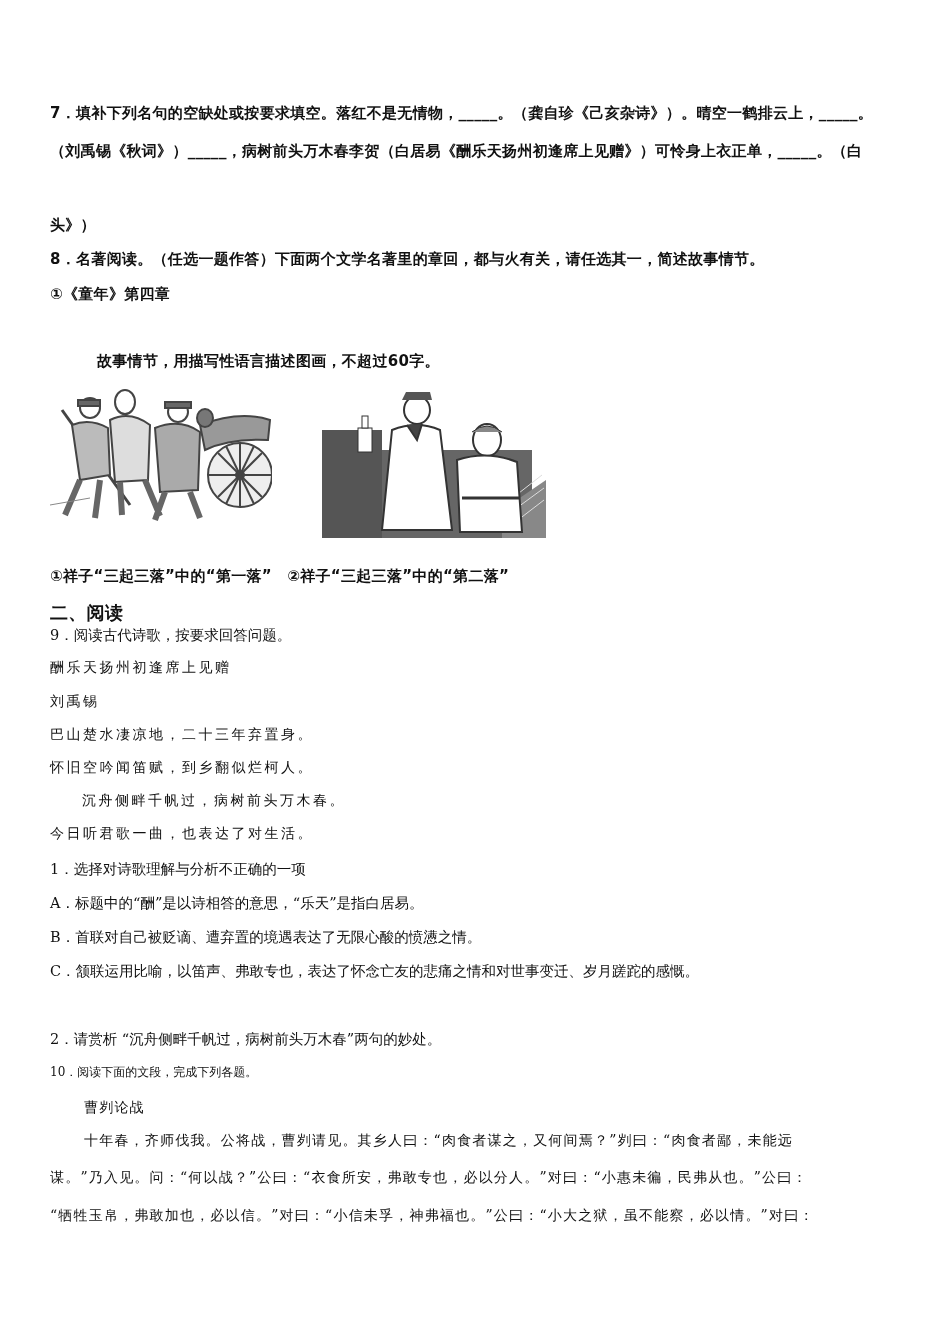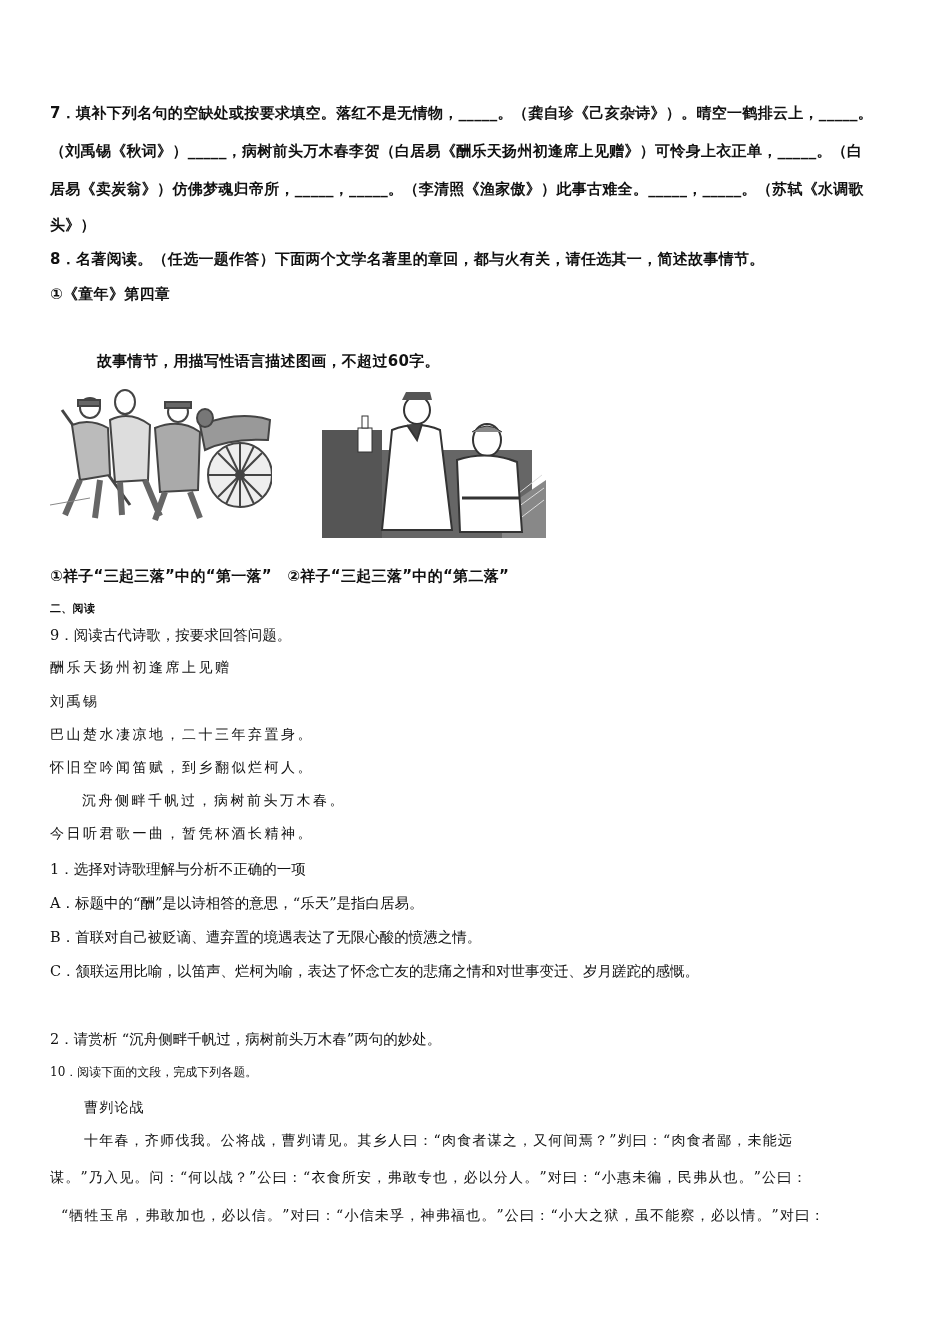--- a/index.html
+++ b/index.html
@@ -17,21 +17,20 @@
     .pic { position: absolute; background: #fff; }
     .pic svg { display: block; }
   </style>
 </head>
 <body>
 
 <div class="page">
 
   <div class="line bold" style="top:104px;">7．填补下列名句的空缺处或按要求填空。落红不是无情物，_____。（龚自珍《己亥杂诗》）。晴空一鹤排云上，_____。</div>
   <div class="line bold" style="top:142px;">（刘禹锡《秋词》）_____，病树前头万木春李贺（白居易《酬乐天扬州初逢席上见赠》）可怜身上衣正单，_____。（白</div>
-  <div class="line bold" style="top:180px;">居易《卖炭翁》）仿佛梦魂归帝所，_____，_____。（李清照《渔家傲》）此事古难全。_____，_____。（苏轼《水调歌</div>
   <div class="line bold" style="top:216px;">头》）</div>
 
   <div class="line bold" style="top:250px;">8．名著阅读。（任选一题作答）下面两个文学名著里的章回，都与火有关，请任选其一，简述故事情节。</div>
   <div class="line bold" style="top:285px;">①《童年》第四章</div>
   <div class="line bold" style="top:352px;padding-left:47px;">故事情节，用描写性语言描述图画，不超过60字。</div>
 
   <div class="pic" style="left:46px; top:380px; width:222px; height:145px;">
     <svg width="222" height="145" viewBox="0 0 222 145">
       <g stroke="#444" stroke-width="2" fill="none">
 
@@ -85,35 +84,35 @@
 
       <ellipse cx="165" cy="60" rx="14" ry="16" fill="#fff" stroke="#333" stroke-width="2"></ellipse>
       <path d="M150 52 Q165 40 180 52" fill="#888" stroke="#333"></path>
       <path d="M135 80 Q165 70 195 82 L200 152 L138 152 Z" fill="#fff" stroke="#333" stroke-width="2"></path>
       <line x1="140" y1="118" x2="198" y2="118" stroke="#333" stroke-width="3"></line>
     </svg>
   </div>
 
   <div class="line bold" style="top:567px;">①祥子“三起三落”中的“第一落”　②祥子“三起三落”中的“第二落”</div>
 
-  <div class="line bold" style="top:601px; font-size:11px;">二、阅读</div>
+  <div class="line bold" style="top:601px; font-size:18px;">二、阅读</div>
 
   <div class="line serif reg" style="top:626px;">9．阅读古代诗歌，按要求回答问题。</div>
   <div class="line poem" style="top:659px;">酬乐天扬州初逢席上见赠</div>
   <div class="line poem" style="top:693px;">刘禹锡</div>
   <div class="line poem" style="top:726px;">巴山楚水凄凉地，二十三年弃置身。</div>
   <div class="line poem" style="top:759px;">怀旧空吟闻笛赋，到乡翻似烂柯人。</div>
   <div class="line poem" style="top:792px;margin-left:32px;">沉舟侧畔千帆过，病树前头万木春。</div>
-  <div class="line poem" style="top:825px;">今日听君歌一曲，暂凭杯酒长精神。</div>
+  <div class="line poem" style="top:825px;">今日听君歌一曲，也表达了对生活。</div>
 
   <div class="line serif reg" style="top:860px;">1．选择对诗歌理解与分析不正确的一项</div>
   <div class="line serif reg" style="top:894px;">A．标题中的“酬”是以诗相答的意思，“乐天”是指白居易。</div>
   <div class="line serif reg" style="top:928px;">B．首联对自己被贬谪、遭弃置的境遇表达了无限心酸的愤懑之情。</div>
-  <div class="line serif reg" style="top:962px;">C．颔联运用比喻，以笛声、烂柯为喻，表达了怀念亡友的悲痛之情和对世事变迁、岁月蹉跎的感慨。</div>
+  <div class="line serif reg" style="top:962px;">C．颔联运用比喻，以笛声、弗敢专也，表达了怀念亡友的悲痛之情和对世事变迁、岁月蹉跎的感慨。</div>
   <div class="line serif reg" style="top:1030px;">2．请赏析 “沉舟侧畔千帆过，病树前头万木春”两句的妙处。</div>
 
   <div class="line serif" style="top:1064px; font-size:12px;">10．阅读下面的文段，完成下列各题。</div>
   <div class="line passage" style="top:1099px; left:80px;">曹刿论战</div>
   <div class="line passage" style="top:1132px; left:80px;">十年春，齐师伐我。公将战，曹刿请见。其乡人曰：“肉食者谋之，又何间焉？”刿曰：“肉食者鄙，未能远</div>
   <div class="line passage" style="top:1169px;">谋。”乃入见。问：“何以战？”公曰：“衣食所安，弗敢专也，必以分人。”对曰：“小惠未徧，民弗从也。”公曰：</div>
-  <div class="line passage" style="top:1207px;margin-left:11px;">“牺牲玉帛，弗敢加也，必以信。”对曰：“小信未孚，神弗福也。”公曰：“小大之狱，虽不能察，必以情。”对曰：</div>
+  <div class="line passage" style="top:1207px;">“牺牲玉帛，弗敢加也，必以信。”对曰：“小信未孚，神弗福也。”公曰：“小大之狱，虽不能察，必以情。”对曰：</div>
 
 </div>
 
 </body></html>

